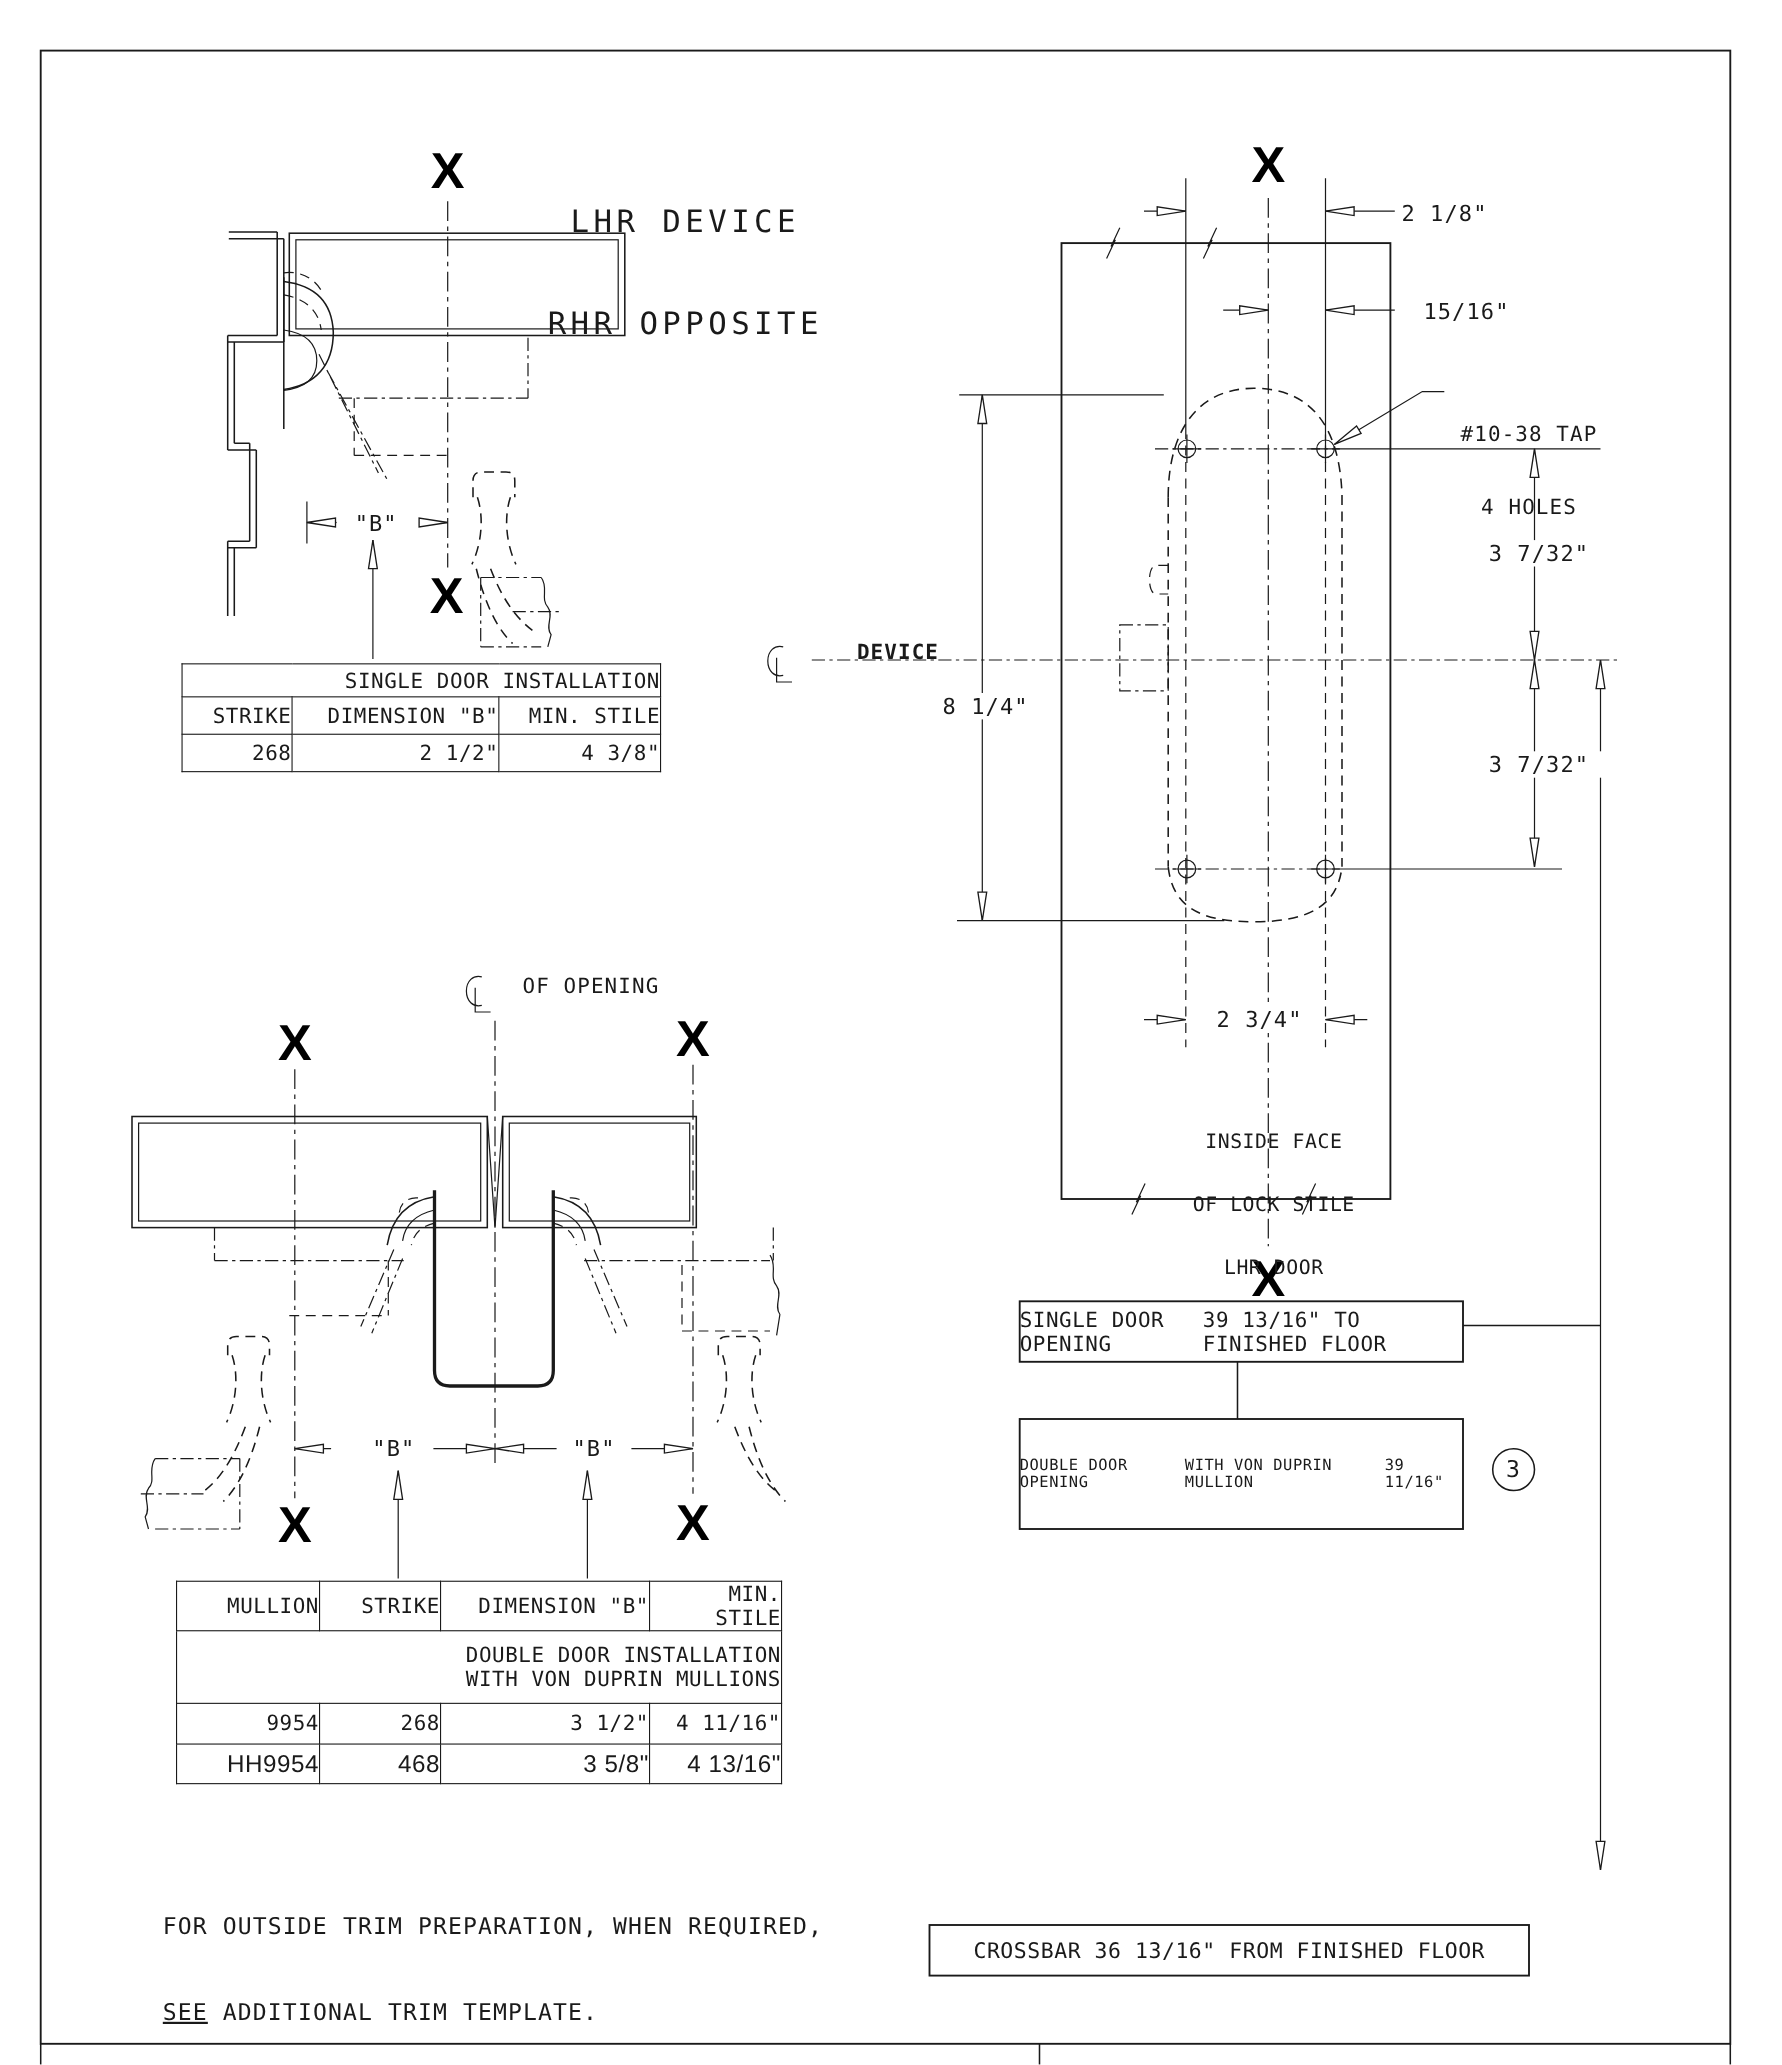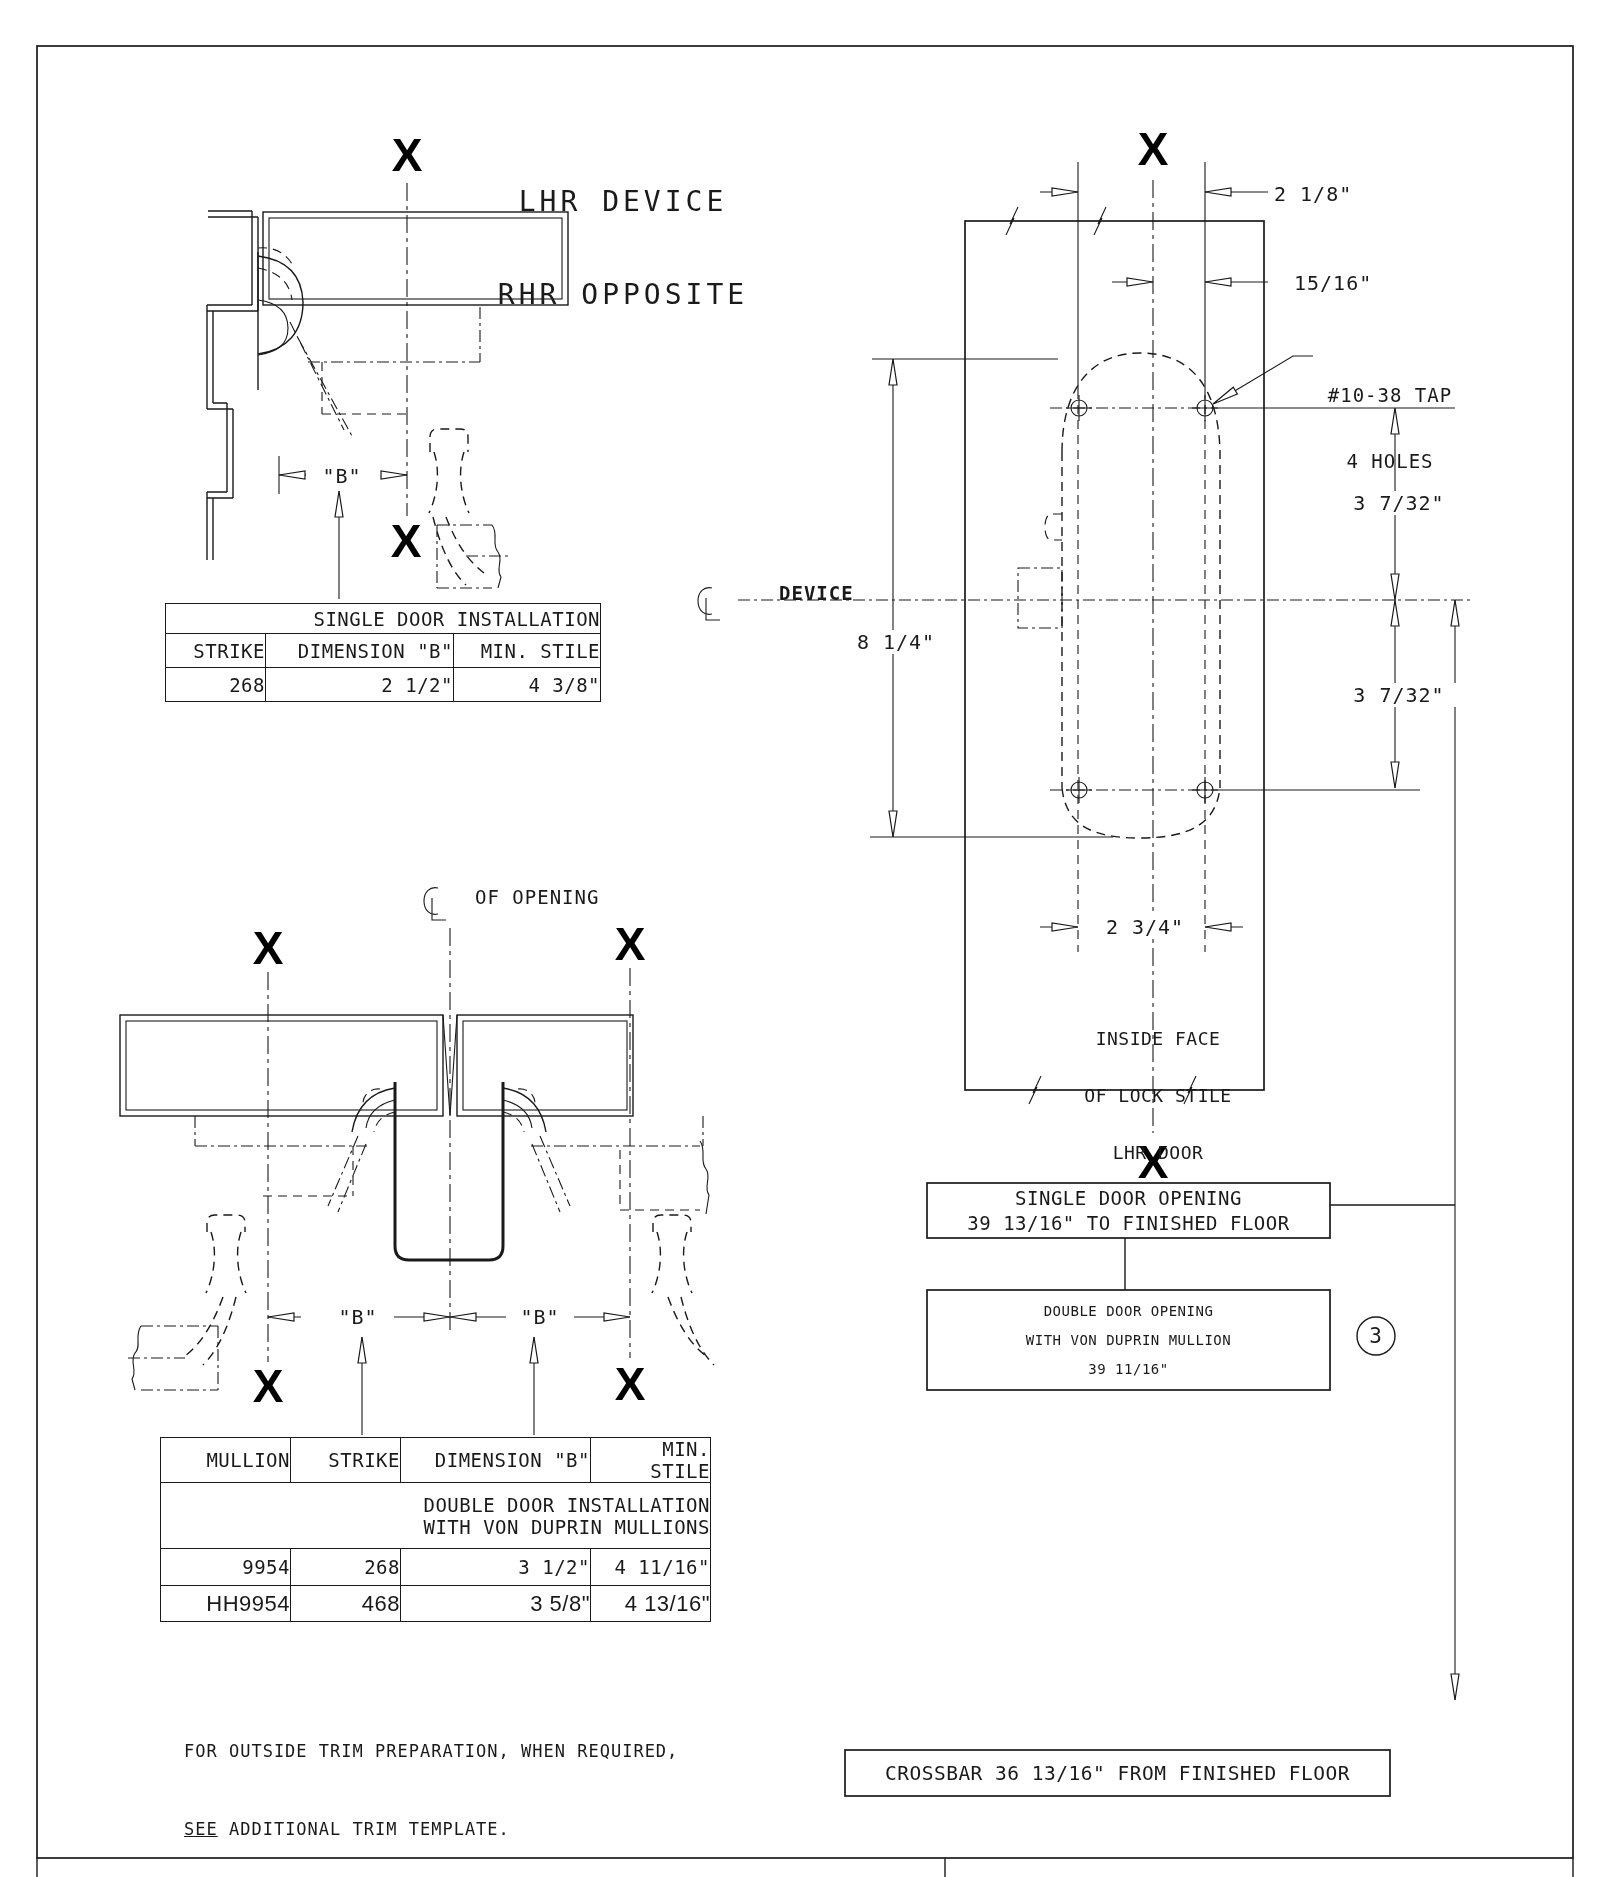--- a/index.html
+++ b/index.html
@@ -15,21 +15,21 @@
   .da{stroke-dasharray:9 6;}        
   .txt{position:absolute;white-space:pre;letter-spacing:1px;}
   .ctr{text-align:center;}
   .wbg{background:#fff;padding:0 3px;}
   .xmark{position:absolute;width:60px;height:50px;line-height:50px;text-align:center;
          font-family:"Liberation Sans",sans-serif;font-weight:bold;font-size:46px;color:#000;}
   .cadtable{position:absolute;border-collapse:collapse;table-layout:fixed;
             font-size:19px;letter-spacing:0.5px;}
   .cadtable td{border:1.6px solid #1a1a1a;text-align:right;vertical-align:middle;padding:0;}
   .alt{font-family:"Liberation Sans",sans-serif;font-size:22px;letter-spacing:0.5px;}
-  .flexbox{position:absolute;display:flex;flex-direction:column;align-items:center;justify-content:space-evenly;}
+  .flexbox{position:absolute;display:flex;align-items:center;justify-content:space-evenly;}
   .underl{text-decoration:underline;}
 </style>
 </head>
 <body>
 
 <div id="page">
 
 <svg id="linework" width="1620" height="1877" viewBox="0 0 1620 1877">
   <defs>
     <marker id="arr" viewBox="0 0 28 12" refX="27" refY="6" markerWidth="28" markerHeight="12" orient="auto-start-reverse" markerUnits="userSpaceOnUse">
@@ -259,21 +259,21 @@
   <div>DOUBLE DOOR OPENING</div>
   <div>WITH VON DUPRIN MULLION</div>
   <div>39 11/16"</div>
 </div>
 <div class="txt ctr" style="left:1357px;top:1324px;width:38px;font-size:21px;">3</div>
 
 <div class="flexbox" style="left:845px;top:1750px;width:545px;height:46px;font-size:19.5px;letter-spacing:0.5px;">
   <div>CROSSBAR 36 13/16" FROM FINISHED FLOOR</div>
 </div>
 
-<div class="txt" style="left:148px;top:1686px;font-size:17px;line-height:26px;margin-left:36px;">
+<div class="txt" style="left:148px;top:1686px;font-size:21px;line-height:26px;">
   <div>FOR OUTSIDE TRIM PREPARATION, WHEN REQUIRED,</div>
   <div><span class="underl">SEE</span><span> ADDITIONAL TRIM TEMPLATE.</span></div>
 </div>
 
 <table class="cadtable" style="left:165px;top:603px;width:435px;">
   <colgroup>
         <col style="width:100px">
         <col style="width:188px">
         <col style="width:147px">
       </colgroup>

